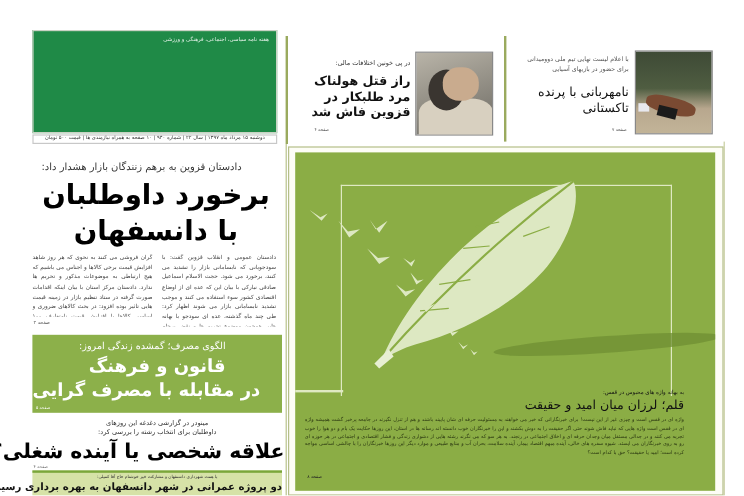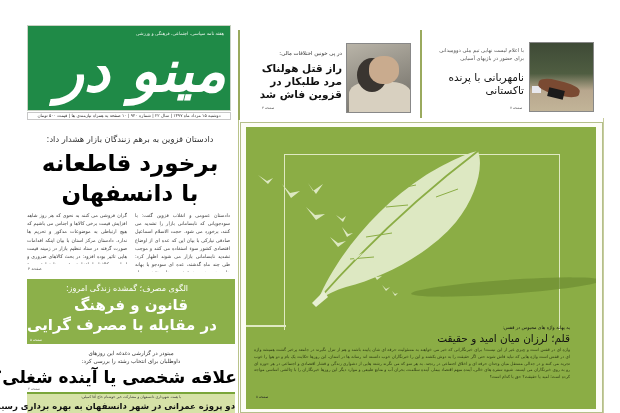--- a/index.html
+++ b/index.html
@@ -8,21 +8,21 @@
 
   .abs { position: absolute; }
 
   
   #masthead { left: 27px; top: 25px; width: 204px; height: 86px; background: #1f8a47; border: 1px solid #c9d2c4; overflow: hidden; }
   #masthead .tagline { position: absolute; right: 6px; top: 5px; font-size: 4.5px; color: #e9f4ec; white-space: nowrap; }
   #masthead .logo { position: absolute; right: 4px; top: 6px; font-family: "DejaVu Serif", serif; font-weight: bold; font-style: italic; font-size: 58px; line-height: 78px; color: #ffffff; letter-spacing: -2px; white-space: nowrap; }
   #dateline { left: 27px; top: 112px; width: 204px; height: 8px; border: 1px solid #c8c8c8; font-size: 4.3px; line-height: 6px; color: #333; text-align: center; white-space: nowrap; overflow: hidden; }
 
   
-  #lead-kicker { left: 30px; top: 134px; width: 200px; text-align: center; font-size: 8.3px; color: #333; white-space: nowrap; }
+  #lead-kicker { left: 18px; top: 134px; width: 200px; text-align: center; font-size: 8.3px; color: #333; white-space: nowrap; }
   #lead-title-1 { left: 30px; top: 148px; width: 200px; text-align: center; font-weight: bold; font-size: 23px; line-height: 30px; color: #000; white-space: nowrap; }
   #lead-title-2 { left: 30px; top: 178px; width: 200px; text-align: center; font-weight: bold; font-size: 23px; line-height: 30px; color: #000; white-space: nowrap; }
   .body-col { font-size: 4.8px; line-height: 8.2px; color: #444; text-align: justify; overflow: hidden; }
   #lead-col-right { left: 135px; top: 212px; width: 95px; height: 60px; }
   #lead-col-left { left: 27px; top: 212px; width: 100px; height: 52px; }
   #lead-page-ref { left: 28px; top: 266px; font-size: 4px; color: #555; direction: rtl; }
 
   
   #consume-box { left: 27px; top: 279px; width: 208px; height: 65px; background: #8cb04a; }
   #consume-kicker { left: 27px; top: 284px; width: 200px; text-align: center; font-size: 8px; color: #fff; white-space: nowrap; }
@@ -76,26 +76,25 @@
   #feature-body { left: 254px; top: 347px; width: 316px; height: 48px; font-size: 4.2px; line-height: 6.8px; color: #2d3a12; text-align: justify; overflow: hidden; }
   #feature-page-ref { left: 256px; top: 395px; font-size: 3.6px; color: #222; }
 
   #right-edge-rule { left: 603px; top: 118px; width: 1px; height: 295px; background: #c6cc9e; }
 </style>
 </head>
 <body>
 
 <div id="masthead" class="abs">
   <span class="tagline">هفته نامه سیاسی، اجتماعی، فرهنگی و ورزشی</span>
-  <span class="logo">مینو در</span>
 </div>
 <div id="dateline" class="abs">دوشنبه ۱۵ مرداد ماه ۱۳۹۷ | سال ۲۲ | شماره ۹۴۰ | ۱۰ صفحه به همراه نیازمندی ها | قیمت ۵۰۰ تومان</div>
 
 <div id="lead-kicker" class="abs">دادستان قزوین به برهم زنندگان بازار هشدار داد:</div>
-<div id="lead-title-1" class="abs">برخورد قاطعانه</div>
+<div id="lead-title-1" class="abs">برخورد داوطلبان</div>
 <div id="lead-title-2" class="abs">با دانسفهان</div>
 <div id="lead-col-right" class="abs body-col">دادستان عمومی و انقلاب قزوین گفت: با سودجویانی که نابسامانی بازار را تشدید می کنند، برخورد می شود. حجت الاسلام اسماعیل صادقی نیارکی با بیان این که عده ای از اوضاع اقتصادی کشور سوء استفاده می کنند و موجب تشدید نابسامانی بازار می شوند اظهار کرد: طی چند ماه گذشته، عده ای سودجو با بهانه هایی همچون موضوع تحریم ها و نقض برجام و... مبادرت به احتکار و</div>
 <div id="lead-col-left" class="abs body-col">گران فروشی می کنند به نحوی که هر روز شاهد افزایش قیمت برخی کالاها و اجناس می باشیم که هیچ ارتباطی به موضوعات مذکور و تحریم ها ندارد. دادستان مرکز استان با بیان اینکه اقدامات صورت گرفته در ستاد تنظیم بازار در زمینه قیمت هایی تاثیر بوده افزود: در بحث کالاهای ضروری و اساسی کالاها با افزایش قیمت نامتعارف ۱۰۰ درصدی ...</div>
 <div id="lead-page-ref" class="abs">صفحه ۲</div>
 
 <div id="consume-box" class="abs"></div>
 <div id="consume-kicker" class="abs">الگوی مصرف؛ گمشده زندگی امروز:</div>
 <div id="consume-title-1" class="abs">قانون و فرهنگ</div>
 <div id="consume-title-2" class="abs">در مقابله با مصرف گرایی</div>
 <div id="consume-page-ref" class="abs">صفحه ۵</div>

